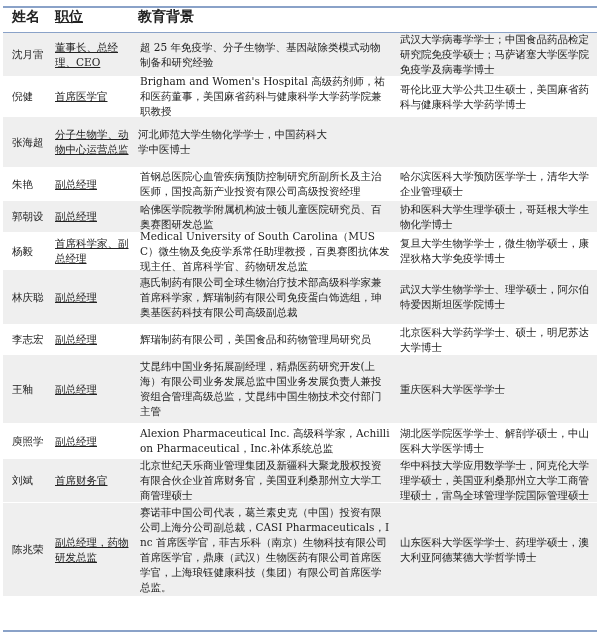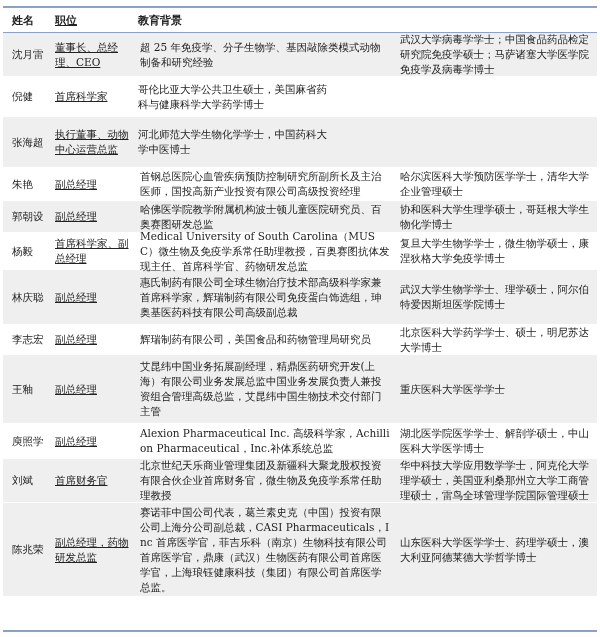--- a/index.html
+++ b/index.html
@@ -1,18 +1,18 @@
 <!DOCTYPE html>
 <html><head>
 <meta charset="utf-8">
 <style>
   html, body { margin: 0; padding: 0; background: #ffffff; }
   body { width: 600px; height: 637px; overflow: hidden; font-family: "DejaVu Serif", "Liberation Serif", serif; color: #222; }
   .table { position: absolute; left: 3px; top: 6px; width: 594px; }
-  .hdr { display: flex; height: 24px; align-items: center; border-top: 2px solid #8aa2c8; border-bottom: 1.5px solid #8aa2c8; font-weight: bold; font-size: 11px; }
+  .hdr { display: flex; height: 24px; align-items: flex-start; border-top: 2px solid #8aa2c8; border-bottom: 1.5px solid #8aa2c8; font-weight: bold; font-size: 14px; }
   .row { display: flex; align-items: center; font-size: 10.5px; line-height: 15px; border-bottom: 1px solid #ffffff; }
   .row.gray { background: #efefef; }
   .c-name { width: 48px; padding-left: 9px; box-sizing: border-box; }
   .c-title { width: 83px; padding-left: 4px; box-sizing: border-box; text-decoration: underline; }
   .c-exp { width: 262px; padding-left: 6px; padding-right: 6px; box-sizing: border-box; }
   .c-edu { width: 201px; padding-left: 4px; padding-right: 6px; box-sizing: border-box; }
   .cell { white-space: normal; word-break: break-all; }
   .bottom { position: absolute; left: 3px; top: 630px; width: 594px; border-top: 2px solid #8aa2c8; }
 </style>
 </head>
@@ -27,27 +27,28 @@
 
   <div class="row gray" style="height:43px">
     <div class="c-name cell">沈月雷</div>
     <div class="c-title cell">董事长、总经理、CEO</div>
     <div class="c-exp cell">超 25 年免疫学、分子生物学、基因敲除类模式动物制备和研究经验</div>
     <div class="c-edu cell">武汉大学病毒学学士；中国食品药品检定研究院免疫学硕士；马萨诸塞大学医学院免疫学及病毒学博士</div>
   </div>
 
   <div class="row" style="height:39px">
     <div class="c-name cell">倪健</div>
-    <div class="c-title cell">首席科学家</div>
+    <div class="c-title cell">首席医学官</div>
+    <div class="c-exp cell">Brigham and Women's Hospital 高级药剂师，祐和医药董事，美国麻省药科与健康科学大学药学院兼职教授</div>
     <div class="c-edu cell">哥伦比亚大学公共卫生硕士，美国麻省药科与健康科学大学药学博士</div>
   </div>
 
   <div class="row gray" style="height:50px">
     <div class="c-name cell">张海超</div>
-    <div class="c-title cell">执行董事、动物中心运营总监</div>
+    <div class="c-title cell">分子生物学、动物中心运营总监</div>
     <div class="c-edu cell">河北师范大学生物化学学士，中国药科大学中医博士</div>
   </div>
 
   <div class="row" style="height:32px">
     <div class="c-name cell">朱艳</div>
     <div class="c-title cell">副总经理</div>
     <div class="c-exp cell">首钢总医院心血管疾病预防控制研究所副所长及主治医师，国投高新产业投资有限公司高级投资经理</div>
     <div class="c-edu cell">哈尔滨医科大学预防医学学士，清华大学企业管理硕士</div>
   </div>
 
@@ -89,21 +90,21 @@
   <div class="row" style="height:34px">
     <div class="c-name cell">庾照学</div>
     <div class="c-title cell">副总经理</div>
     <div class="c-exp cell">Alexion Pharmaceutical Inc. 高级科学家，Achillion Pharmaceutical，Inc.补体系统总监</div>
     <div class="c-edu cell">湖北医学院医学学士、解剖学硕士，中山医科大学医学博士</div>
   </div>
 
   <div class="row gray" style="height:43px">
     <div class="c-name cell">刘斌</div>
     <div class="c-title cell">首席财务官</div>
-    <div class="c-exp cell">北京世纪天乐商业管理集团及新疆科大聚龙股权投资有限合伙企业首席财务官，微生物及免疫学系常任助理教授</div>
+    <div class="c-exp cell">北京世纪天乐商业管理集团及新疆科大聚龙股权投资有限合伙企业首席财务官，美国亚利桑那州立大学工商管理硕士</div>
     <div class="c-edu cell">华中科技大学应用数学学士，阿克伦大学理学硕士，美国亚利桑那州立大学工商管理硕士，雷鸟全球管理学院国际管理硕士</div>
   </div>
 
 
   <div class="row gray" style="height:93px">
     <div class="c-name cell">陈兆荣</div>
     <div class="c-title cell">副总经理，药物研发总监</div>
     <div class="c-exp cell">赛诺菲中国公司代表，葛兰素史克（中国）投资有限公司上海分公司副总裁，CASI Pharmaceuticals，Inc 首席医学官，菲吉乐科（南京）生物科技有限公司首席医学官，鼎康（武汉）生物医药有限公司首席医学官，上海琅钰健康科技（集团）有限公司首席医学总监。</div>
     <div class="c-edu cell">山东医科大学医学学士、药理学硕士，澳大利亚阿德莱德大学哲学博士</div>
   </div>

